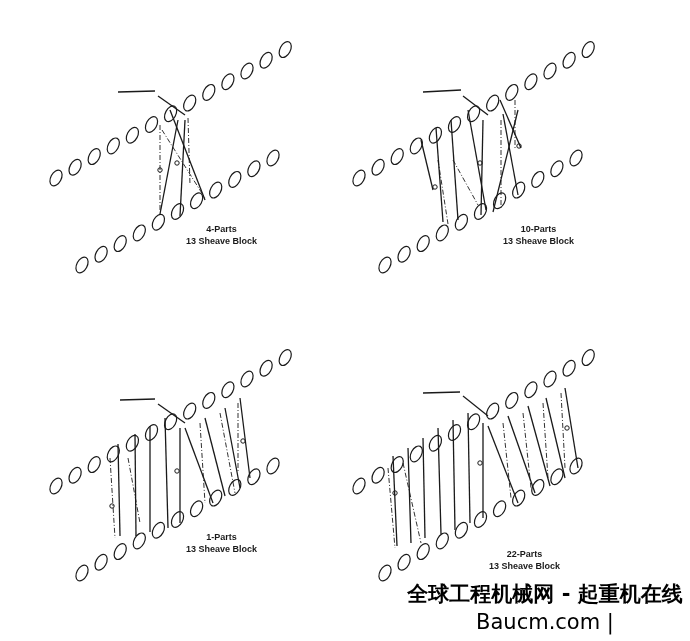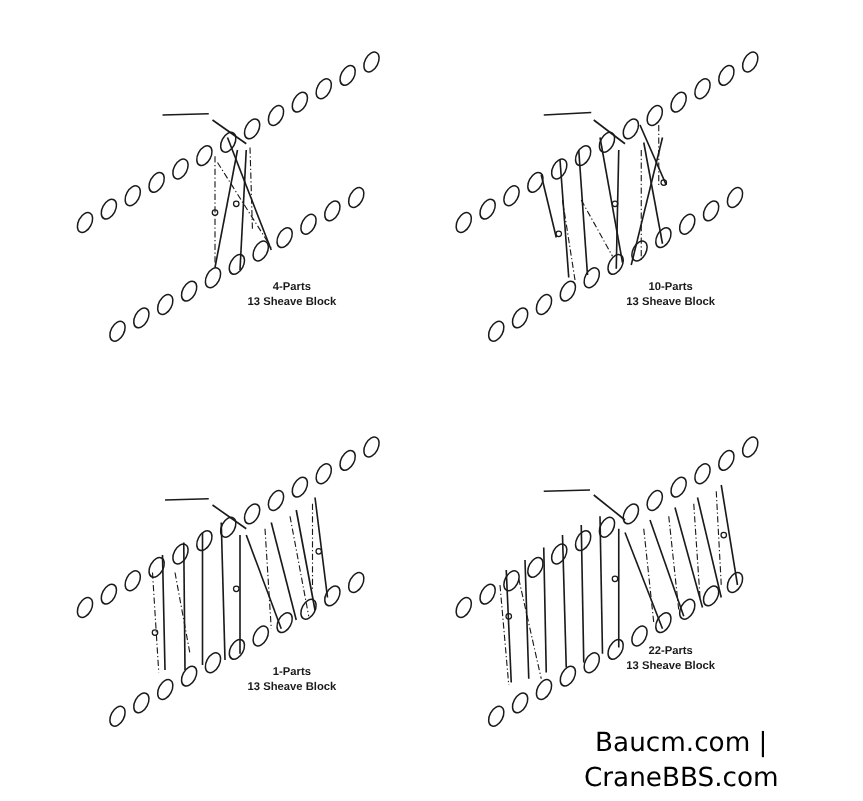--- a/index.html
+++ b/index.html
@@ -1,17 +1,17 @@
 <!DOCTYPE html>
 <html><head>
 <meta charset="utf-8">
 <style>
   html, body { margin: 0; padding: 0; background: #ffffff; }
   body { width: 690px; height: 641px; position: relative; overflow: hidden; font-family: "Liberation Sans", sans-serif; }
-  .panel { position: absolute; margin-left: 12px; }
+  .panel { position: absolute; }
   .panel svg { position: absolute; left: 0; top: 0; overflow: visible; }
   .caption { position: absolute; text-align: center; font-family: "Liberation Sans", sans-serif; font-weight: bold; font-size: 9px; line-height: 12px; color: #1a1a1a; white-space: nowrap; }
   .watermark { position: absolute; left: 400px; top: 580px; width: 290px; text-align: center; color: #000; }
   .watermark .wm-cn { font-family: "DejaVu Sans", sans-serif; font-weight: bold; font-size: 21px; line-height: 28px; letter-spacing: 0px; }
   .watermark .wm-en { font-family: "DejaVu Sans", sans-serif; font-size: 21px; line-height: 28px; }
 </style>
 </head>
 <body>
 
 <div id="diagram">
@@ -94,21 +94,21 @@
         <line x1="215" y1="110" x2="190" y2="212" stroke="#1a1a1a" stroke-width="1.3"></line>
         <line x1="197" y1="100" x2="218" y2="148" stroke="#1a1a1a" stroke-width="1.3"></line>
         <line x1="135" y1="160" x2="145" y2="224" stroke="#1a1a1a" stroke-width="0.9" stroke-dasharray="5 2 1 2"></line>
         <line x1="150" y1="160" x2="175" y2="205" stroke="#1a1a1a" stroke-width="0.9" stroke-dasharray="5 2 1 2"></line>
         <line x1="198" y1="120" x2="198" y2="210" stroke="#1a1a1a" stroke-width="0.9" stroke-dasharray="5 2 1 2"></line>
         <line x1="212" y1="100" x2="212" y2="150" stroke="#1a1a1a" stroke-width="0.9" stroke-dasharray="5 2 1 2"></line>
         <circle cx="132" cy="187" r="2.2" fill="none" stroke="#1a1a1a" stroke-width="1"></circle>
         <circle cx="177" cy="163" r="2.2" fill="none" stroke="#1a1a1a" stroke-width="1"></circle>
         <circle cx="216" cy="146" r="2.2" fill="none" stroke="#1a1a1a" stroke-width="1"></circle>
       </svg>
-      <div class="caption" style="left: 186px; top: 223px; text-align: center;">
+      <div class="caption" style="left: 200px; top: 223px; text-align: center;">
         <div>10-Parts</div>
         <div>13 Sheave Block</div>
       </div>
     </div>
     <div class="panel" style="left: 0px; top: 308px; width: 320px; height: 300px;">
       <svg width="320" height="300">
         <ellipse cx="56" cy="178" rx="5.2" ry="8.5" transform="rotate(28 56 178)" fill="none" stroke="#1a1a1a" stroke-width="1.2"></ellipse>
         <ellipse cx="75.1" cy="167.3" rx="5.2" ry="8.5" transform="rotate(28 75.1 167.3)" fill="none" stroke="#1a1a1a" stroke-width="1.2"></ellipse>
         <ellipse cx="94.2" cy="156.6" rx="5.2" ry="8.5" transform="rotate(28 94.2 156.6)" fill="none" stroke="#1a1a1a" stroke-width="1.2"></ellipse>
         <ellipse cx="113.30000000000001" cy="145.9" rx="5.2" ry="8.5" transform="rotate(28 113.30000000000001 145.9)" fill="none" stroke="#1a1a1a" stroke-width="1.2"></ellipse>
@@ -200,22 +200,23 @@
         <line x1="85" y1="160" x2="92" y2="240" stroke="#1a1a1a" stroke-width="0.9" stroke-dasharray="5 2 1 2"></line>
         <line x1="100" y1="155" x2="118" y2="235" stroke="#1a1a1a" stroke-width="0.9" stroke-dasharray="5 2 1 2"></line>
         <line x1="200" y1="115" x2="208" y2="190" stroke="#1a1a1a" stroke-width="0.9" stroke-dasharray="5 2 1 2"></line>
         <line x1="220" y1="105" x2="228" y2="180" stroke="#1a1a1a" stroke-width="0.9" stroke-dasharray="5 2 1 2"></line>
         <line x1="240" y1="95" x2="245" y2="170" stroke="#1a1a1a" stroke-width="0.9" stroke-dasharray="5 2 1 2"></line>
         <line x1="258" y1="85" x2="262" y2="160" stroke="#1a1a1a" stroke-width="0.9" stroke-dasharray="5 2 1 2"></line>
         <circle cx="92" cy="185" r="2.2" fill="none" stroke="#1a1a1a" stroke-width="1"></circle>
         <circle cx="177" cy="155" r="2.2" fill="none" stroke="#1a1a1a" stroke-width="1"></circle>
         <circle cx="264" cy="120" r="2.2" fill="none" stroke="#1a1a1a" stroke-width="1"></circle>
       </svg>
-      <div class="caption" style="left: 186px; top: 206px;">
+      <div class="caption" style="left: 186px; top: 240px;">
         <div>22-Parts</div>
         <div>13 Sheave Block</div>
       </div>
     </div>
   </div>
 
 <div class="watermark">
+  <div class="wm-cn">全球工程机械网 - 起重机在线</div>
   <div class="wm-en">Baucm.com | CraneBBS.com</div>
 </div>
 
 </body></html>

